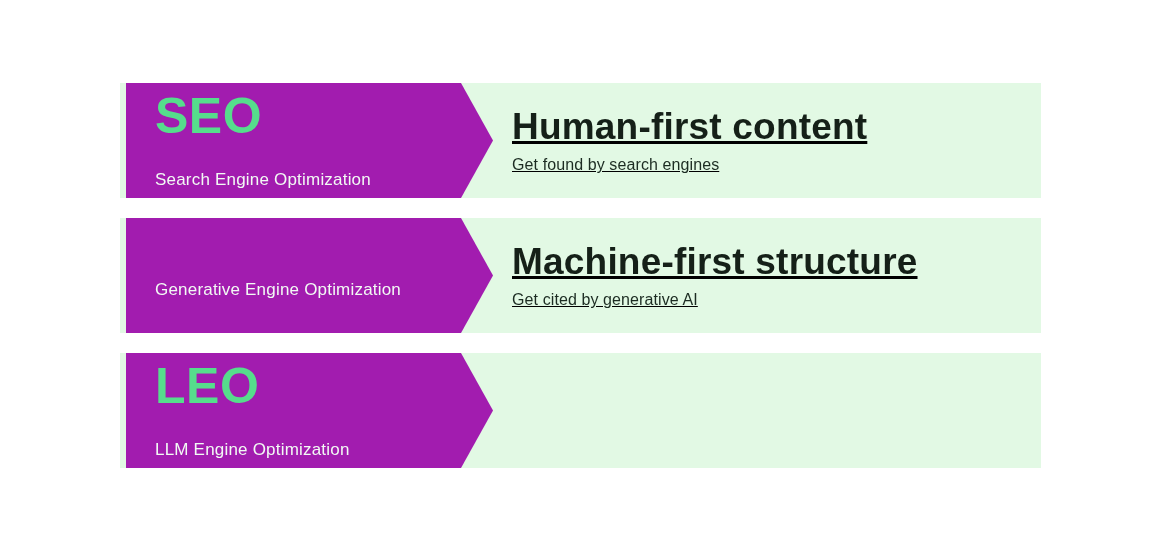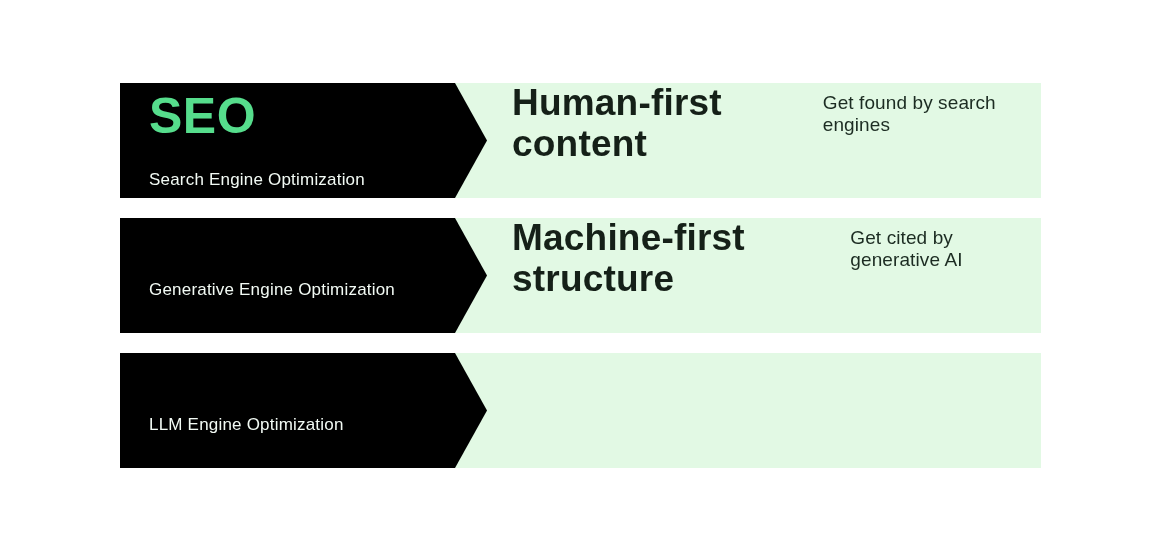--- a/index.html
+++ b/index.html
@@ -31,25 +31,25 @@
     height: 115px;
     width: 100%;
   }
   .panel-light {
     position: absolute;
     inset: 0;
     background: #e2f9e4;
   }
   .arrow-dark {
     position: absolute;
-    left: 0;
+    left: 6px;
     top: 0;
     bottom: 0;
     width: 367px;
-    background: #000000;
+    background: #a21caf;
     clip-path: polygon(0 0, 335px 0, 100% 50%, 335px 100%, 0 100%);
     display: flex;
     flex-direction: column;
     justify-content: center;
     padding-left: 29px;
     box-sizing: border-box;
   }
   .acronym {
     color: #56dd8c;
     font-size: 50px;
@@ -64,36 +64,37 @@
     margin-top: 29px;
     letter-spacing: 0.2px;
   }
   .right-content {
     position: absolute;
     left: 392px;
     top: 0;
     bottom: 0;
     right: 20px;
     display: flex;
+    flex-direction: column;
     justify-content: center;
+    text-decoration: underline;
   }
   .row-title {
     color: #152018;
     font-size: 37px;
     font-weight: 700;
     line-height: 1.1;
     letter-spacing: 0.2px;
   }
   .row-subtitle {
     color: #1c2c22;
-    font-size: 19px;
+    font-size: 16px;
     font-weight: 400;
     margin-top: 9px;
     letter-spacing: 0.1px;
-    margin-left: 24px;
   }
 </style>
 </head>
 <body>
 
 <div class="canvas">
   <div class="rows">
 
     <div class="row">
       <div class="panel-light"></div>
@@ -114,20 +115,21 @@
       </div>
       <div class="right-content">
         <div class="row-title">Machine-first structure</div>
         <div class="row-subtitle">Get cited by generative AI</div>
       </div>
     </div>
 
     <div class="row">
       <div class="panel-light"></div>
       <div class="arrow-dark">
+        <div class="acronym">LEO</div>
         <div class="acronym-sub">LLM Engine Optimization</div>
       </div>
       <div class="right-content">
       </div>
     </div>
 
   </div>
 </div>
 
 </body></html>

